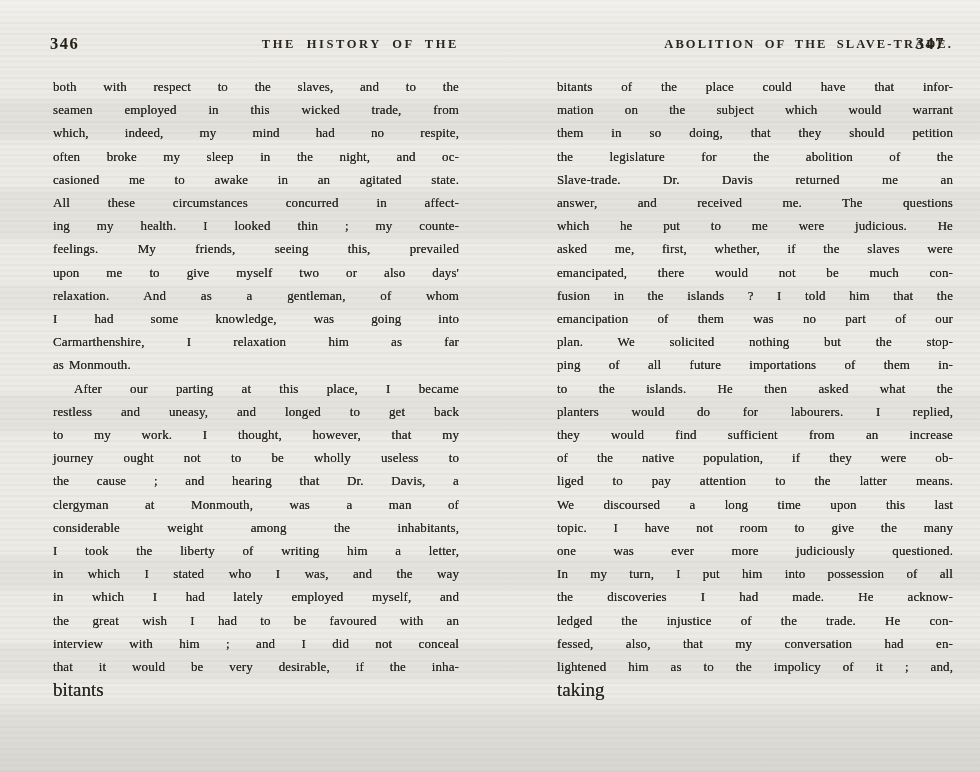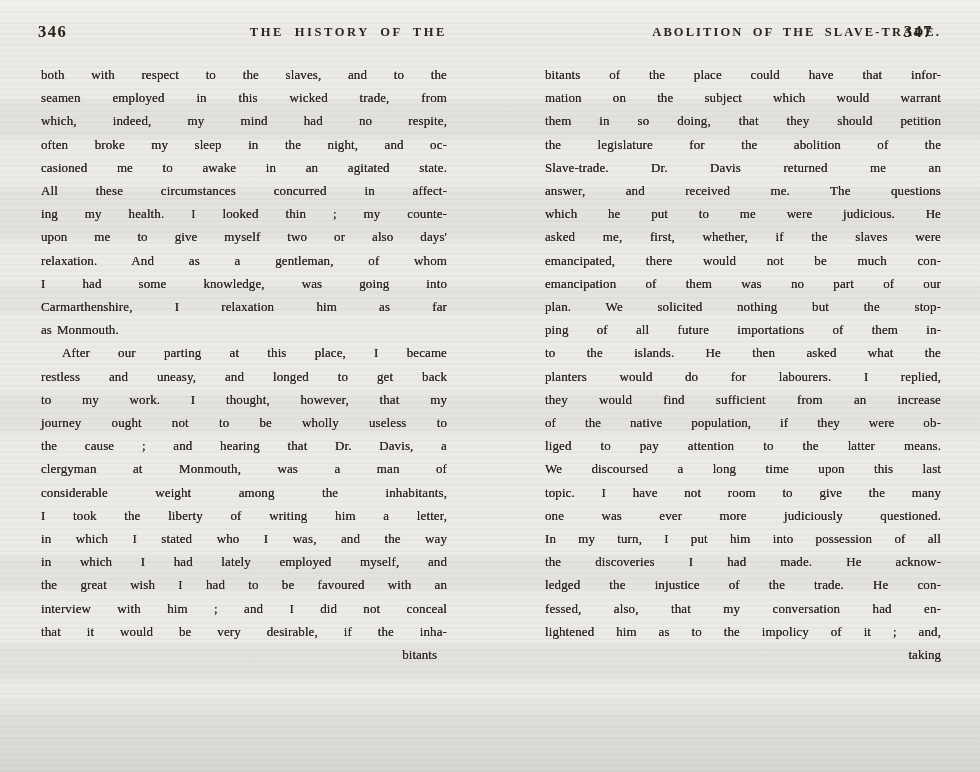--- a/index.html
+++ b/index.html
@@ -25,21 +25,21 @@
         rgba(160,158,148,0) 90%, rgba(160,158,148,0.16) 93%, rgba(150,148,138,0.24) 100%),
       
       repeating-linear-gradient(180deg,
         rgba(172,170,160,0.09) 0px, rgba(172,170,160,0.09) 2px,
         rgba(255,255,255,0.05) 2px, rgba(255,255,255,0.05) 5px,
         rgba(190,188,178,0.06) 5px, rgba(190,188,178,0.06) 8px,
         rgba(255,255,255,0.04) 8px, rgba(255,255,255,0.04) 11px),
       var(--paper, #ebeae5);
   }
 
-  .page { position: absolute; top: 22px; }
+  .page { position: absolute; top: 34px; margin-left: 12px; }
   .page-left  { left: 41px;  width: 406px; }
   .page-right { left: 545px; width: 396px; }
 
   .pagehead { position: relative; height: 20px; }
   .pagenum {
     position: absolute; top: 0;
     font-size: 16.5px; letter-spacing: 1.5px; font-weight: bold;
     color: #262219;
   }
   .page-left  .pagenum { left: -3px; }
@@ -58,23 +58,23 @@
     line-height: 23.2px;
     word-spacing: 1.5px;
     letter-spacing: 0.1px;
     text-shadow: 0 0 0.5px rgba(43,39,34,0.85);
   }
   .line { text-align: justify; text-align-last: justify; }
   .line.end { text-align-last: left; }
   .line.indent { text-indent: 21px; }
 
   .catchword {
-    font-size: 13px;
+    font-size: 19px;
     line-height: 23.2px;
-    text-align: right;
+    text-align: left;
     word-spacing: 1.5px;
     text-shadow: 0 0 0.5px rgba(43,39,34,0.85);
   }
   .page-left .catchword { padding-right: 10px; }
 </style>
 </head>
 <body>
 
 <div class="scan" style="--paper: #ebeae5; --ink: #2b2722;">
 
@@ -84,20 +84,21 @@
       <span class="running">THE HISTORY OF THE</span>
     </div>
     <div class="pagebody">
         <div class="line">both with respect to the slaves, and to the</div>
         <div class="line">seamen employed in this wicked trade, from</div>
         <div class="line">which, indeed, my mind had no respite,</div>
         <div class="line">often broke my sleep in the night, and oc-</div>
         <div class="line">casioned me to awake in an agitated state.</div>
         <div class="line">All these circumstances concurred in affect-</div>
         <div class="line">ing my health. I looked thin ; my counte-</div>
+        <div class="line">feelings. My friends, seeing this, prevailed</div>
         <div class="line">upon me to give myself two or also days'</div>
         <div class="line">relaxation. And as a gentleman, of whom</div>
         <div class="line">I had some knowledge, was going into</div>
         <div class="line">Carmarthenshire, I relaxation him as far</div>
         <div class="line end">as Monmouth.</div>
         <div class="line indent">After our parting at this place, I became</div>
         <div class="line">restless and uneasy, and longed to get back</div>
         <div class="line">to my work. I thought, however, that my</div>
         <div class="line">journey ought not to be wholly useless to</div>
         <div class="line">the cause ; and hearing that Dr. Davis, a</div>
@@ -121,20 +122,21 @@
     <div class="pagebody">
         <div class="line">bitants of the place could have that infor-</div>
         <div class="line">mation on the subject which would warrant</div>
         <div class="line">them in so doing, that they should petition</div>
         <div class="line">the legislature for the abolition of the</div>
         <div class="line">Slave-trade. Dr. Davis returned me an</div>
         <div class="line">answer, and received me. The questions</div>
         <div class="line">which he put to me were judicious. He</div>
         <div class="line">asked me, first, whether, if the slaves were</div>
         <div class="line">emancipated, there would not be much con-</div>
+        <div class="line">fusion in the islands ? I told him that the</div>
         <div class="line">emancipation of them was no part of our</div>
         <div class="line">plan. We solicited nothing but the stop-</div>
         <div class="line">ping of all future importations of them in-</div>
         <div class="line">to the islands. He then asked what the</div>
         <div class="line">planters would do for labourers. I replied,</div>
         <div class="line">they would find sufficient from an increase</div>
         <div class="line">of the native population, if they were ob-</div>
         <div class="line">liged to pay attention to the latter means.</div>
         <div class="line">We discoursed a long time upon this last</div>
         <div class="line">topic. I have not room to give the many</div>

